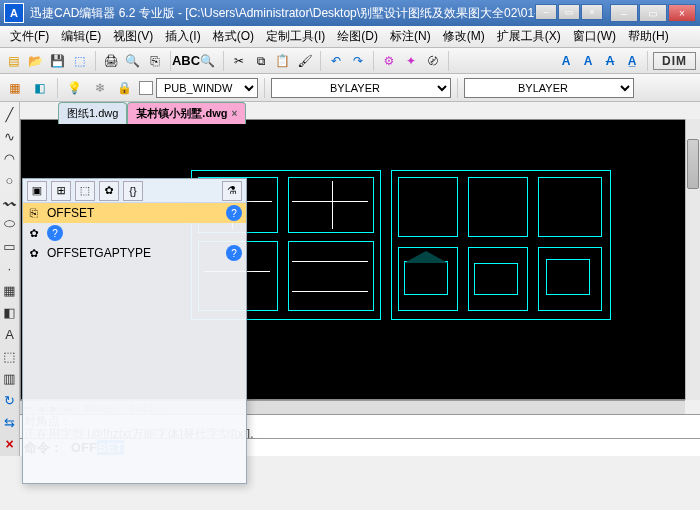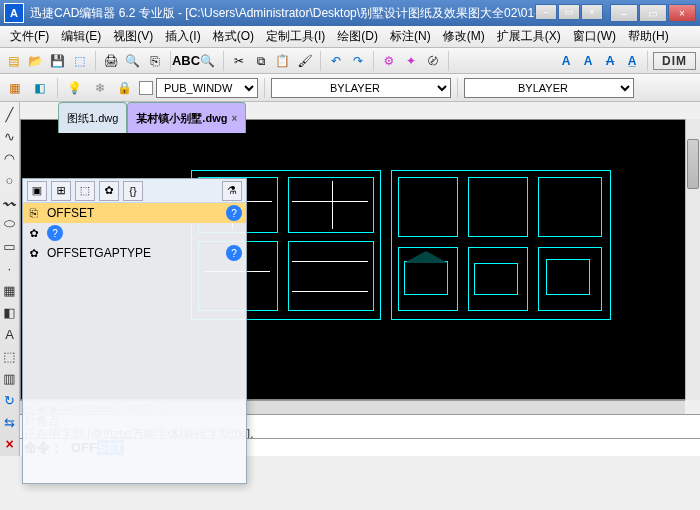--- a/index.html
+++ b/index.html
@@ -26,23 +26,23 @@
 .propbar .tbtn { width: 22px; height: 22px; }
 .combo { height: 20px; border: 1px solid #7a7a7a; background: #fff; font-size: 11px; padding: 0 3px; }
 
 .work { display: flex; height: 354px; }
 .lvtool { width: 20px; background: linear-gradient(#f0f0f0,#e0e0e0); border-right: 1px solid #bbb; display: flex; flex-direction: column; align-items: center; gap: 6px; padding-top: 4px; }
 .lvtool .lt { width: 16px; height: 16px; font-size: 13px; color:#333; display:flex; align-items:center; justify-content:center;}
 .lvtool .lt.blue { color:#06c; }
 .lvtool .crossx { color:#cc0000; font-size:14px; font-weight:bold; }
 
 .canvaswrap { flex: 1; position: relative; background: #f0f0f0; }
-.doctabs { position:absolute; left:38px; top:0; height:31px; display:flex; z-index:2;}
+.doctabs { position:absolute; left:38px; top:0; height:22px; display:flex; z-index:2;}
 .dtab { background:#dce6f2; border:1px solid #7a9; border-bottom:none; border-radius:4px 4px 0 0; padding:1px 8px; font-size:11px; display:flex; align-items:center; gap:4px;}
-.dtab.active { background:#c4b5fd; font-weight:bold;}
+.dtab.active { background:#f9a8d4; font-weight:bold;}
 .dtab .x { font-size:10px; color:#555;}
 .canvas { position:absolute; left:0; top:17px; right:0; bottom:56px; background:#000; overflow:hidden; border:1px solid #888;}
 .drawings { position:absolute; left:170px; top:50px; width:430px; height:160px; }
 .panel { position:absolute; border:1px solid #0ff; }
 .panel .inner { position:absolute; border:1px solid #0ff; }
 .wline { position:absolute; background:#fff; }
 
 .scrollbar-v { position:absolute; right:0; top:17px; bottom:56px; width:15px; background:#e8e8e8; border-left:1px solid #bbb;}
 .scrollbar-v .thumb { position:absolute; left:1px; right:1px; top:20px; height:50px; background:linear-gradient(#d0d0d0,#b8b8b8); border:1px solid #888; border-radius:2px;}
 .modeltabs { position:absolute; left:0; right:15px; bottom:40px; height:16px; background:#ddd; border-top:1px solid #999; display:flex; align-items:center; font-size:10px; color:#888;}

